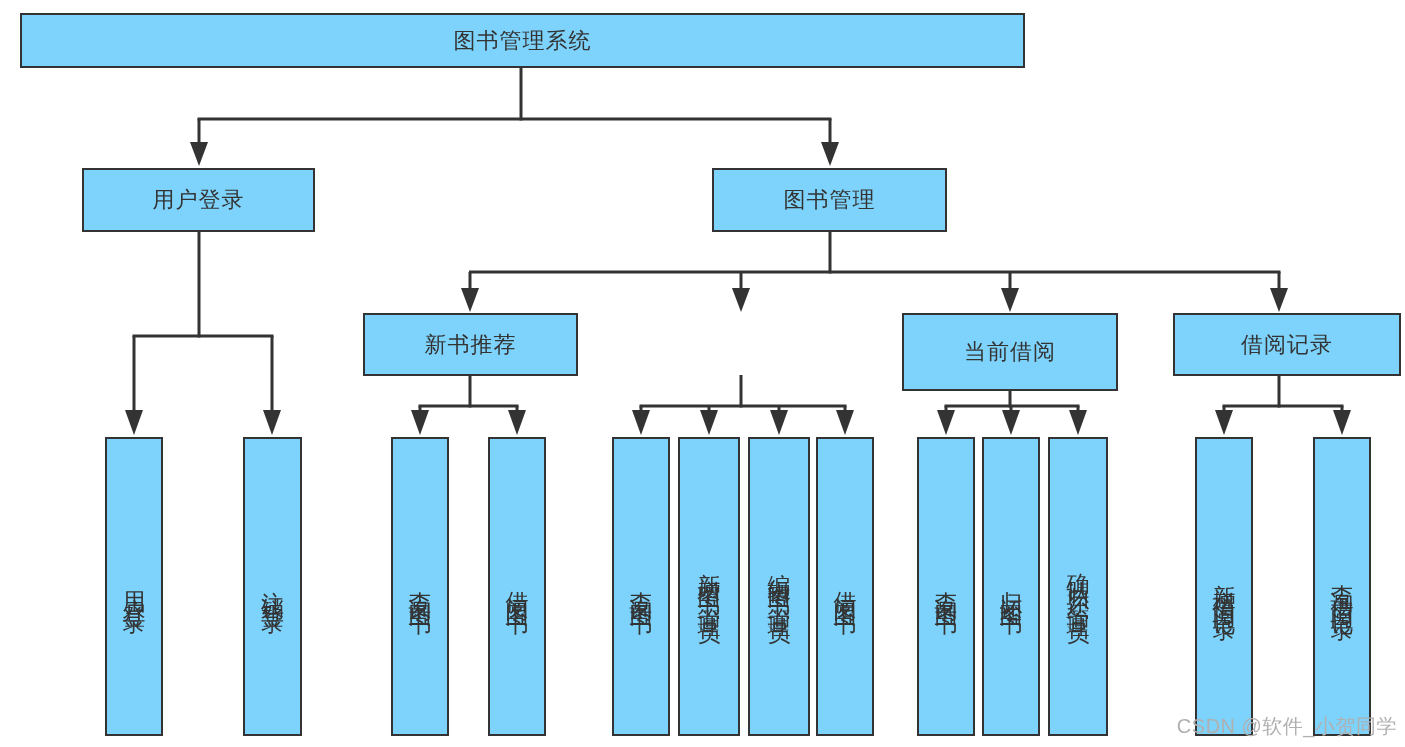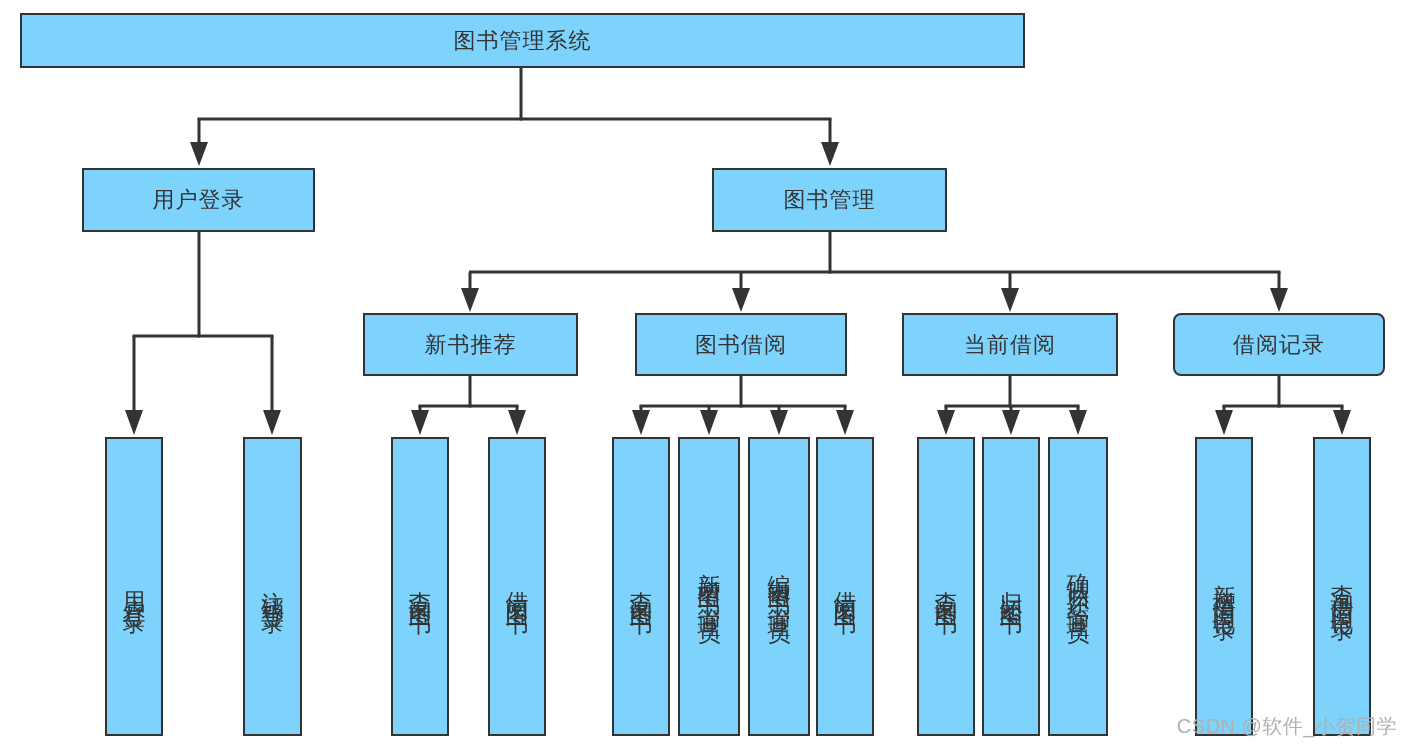--- a/index.html
+++ b/index.html
@@ -106,23 +106,22 @@
       <path d="M1333 410 L1351 410 L1342 435 Z"></path>
     </g>
   </svg>
 
   <div class="box" style="left:20px; top:13px; width:1005px; height:55px;">图书管理系统</div>
 
   <div class="box" style="left:82px; top:168px; width:233px; height:64px;">用户登录</div>
   <div class="box" style="left:363px; top:313px; width:215px; height:63px;">新书推荐</div>
 
   <div class="box" style="left:712px; top:168px; width:235px; height:64px;">图书管理</div>
-  <div class="box" style="left:635px; top:313px; width:212px; height:63px;">图书借阅</div>
-  <div class="box" style="left:902px; top:313px; width:216px; height:63px;">当前借阅</div>
-  <div class="box" style="left:1173px; top:313px; width:212px; height:63px;border-radius:8px;">借阅记录</div>
+  <div class="box" style="left:902px; top:313px; width:216px; height:78px;">当前借阅</div>
+  <div class="box" style="left:1173px; top:313px; width:228px; height:63px;">借阅记录</div>
 
   <div class="box leaf" style="left:105px; top:437px; width:58px; height:299px;">用户登录</div>
   <div class="box leaf" style="left:243px; top:437px; width:59px; height:299px;">注销登录</div>
 
   <div class="box leaf" style="left:391px; top:437px; width:58px; height:299px;">查询图书</div>
   <div class="box leaf" style="left:488px; top:437px; width:58px; height:299px;">借阅图书</div>
 
   <div class="box leaf" style="left:612px; top:437px; width:58px; height:299px;">查询图书</div>
   <div class="box leaf" style="left:678px; top:437px; width:62px; height:299px;">新增图书（管理员）</div>
   <div class="box leaf" style="left:748px; top:437px; width:62px; height:299px;">编辑图书（管理员）</div>

